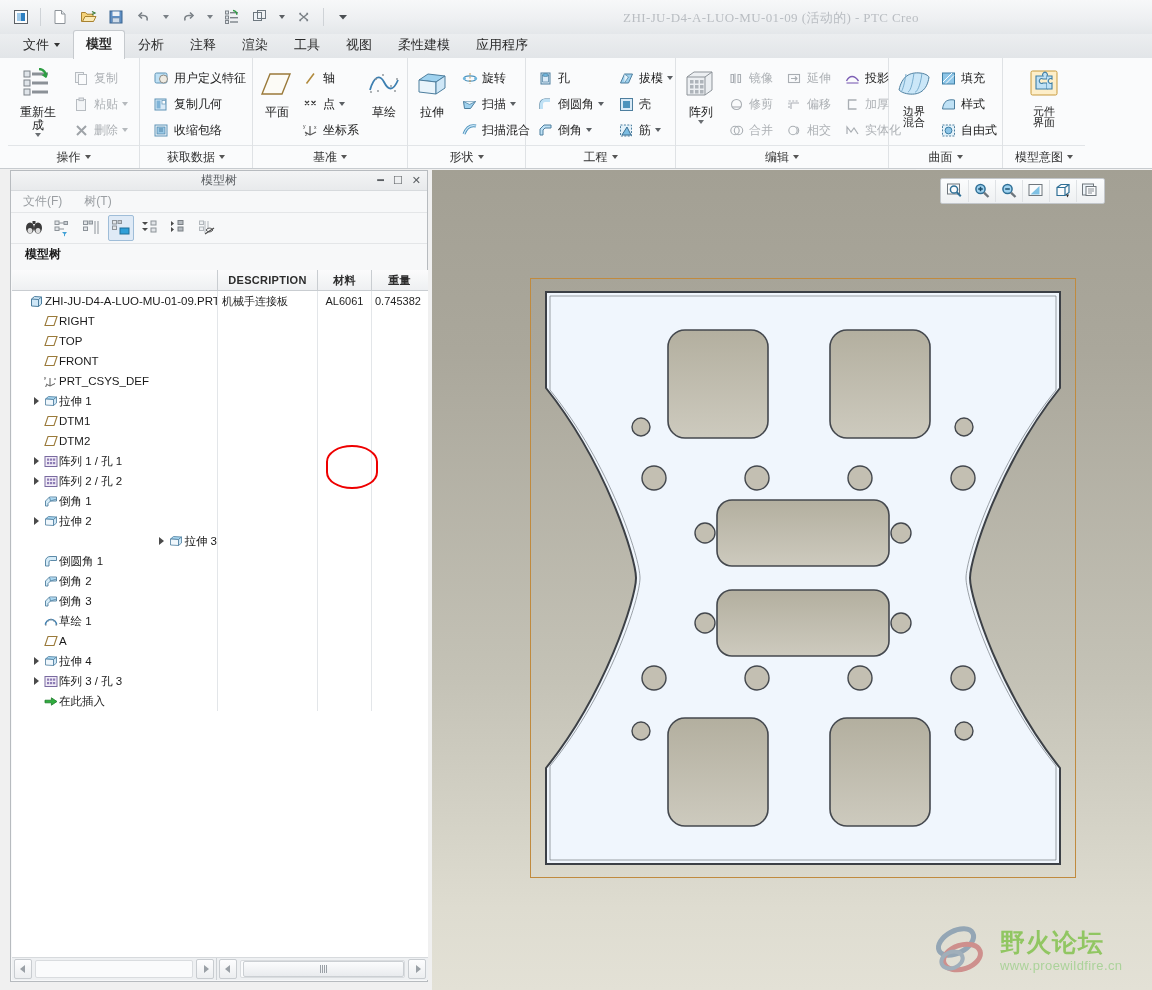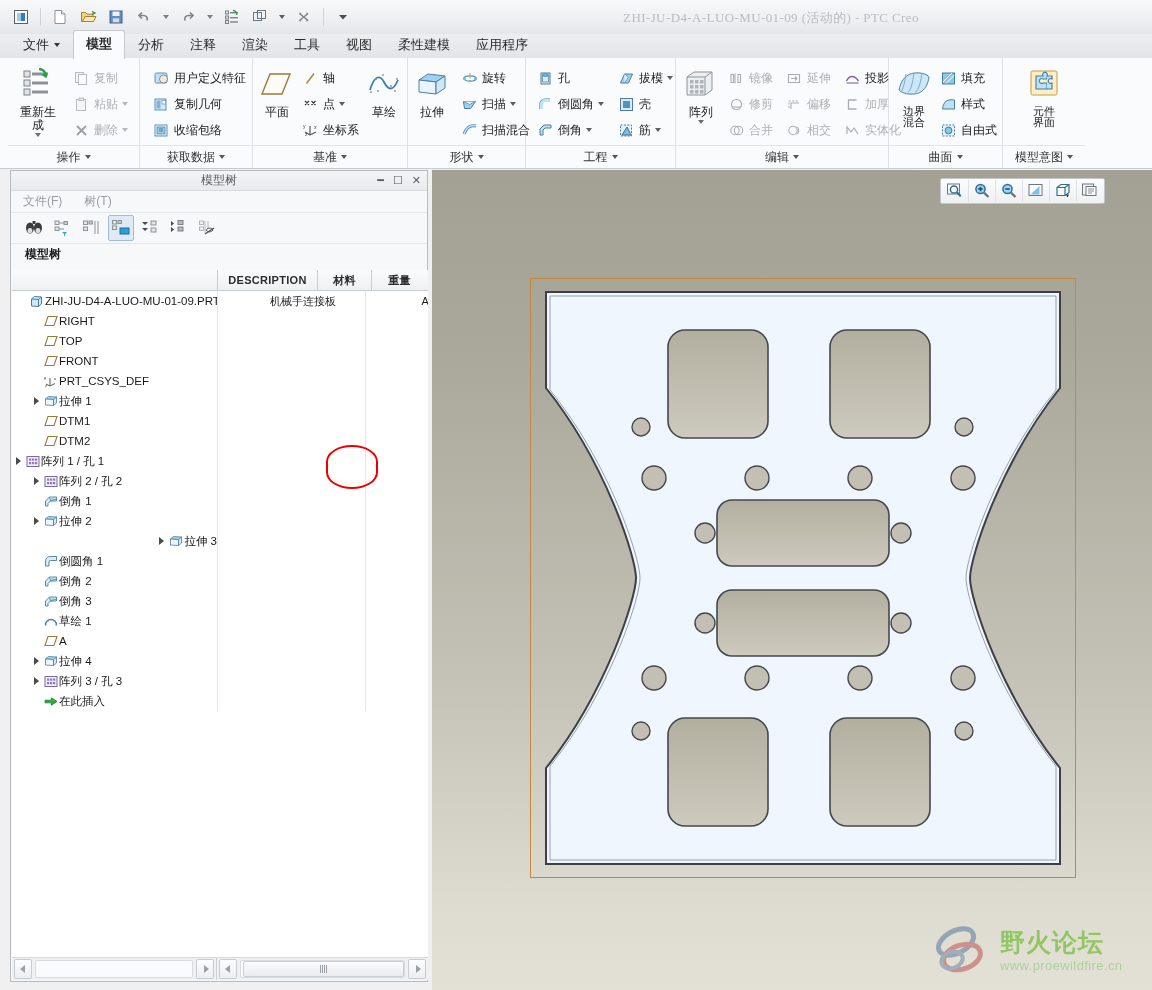--- a/index.html
+++ b/index.html
@@ -86,21 +86,21 @@
   .mt-caption{height:20px;display:flex;align-items:center;padding-left:14px;font-size:12px;font-weight:bold;color:#1b1b1b;background:#f7f8f9;}
   .mt-grid{position:absolute;left:1px;top:99px;width:416px;height:689px;background:#fff;overflow:hidden;}
   .mt-head{display:flex;height:20px;border-bottom:1px solid #c9cdd1;background:linear-gradient(to bottom,#fbfbfc,#eef0f2);}
   .hc{display:flex;align-items:center;justify-content:center;font-size:11px;font-weight:bold;color:#2d2d2d;
       border-right:1px solid #c9cdd1;box-sizing:border-box;height:20px;letter-spacing:.3px;}
   .hc.c0{flex:0 0 206px;border-right:1px solid #c9cdd1;}
   .hc.c1{flex:0 0 100px;}
   .hc.c2{flex:0 0 54px;}
   .hc.c3{flex:0 0 55px;border-right:none;}
   .tree-rows{position:relative;}
-  .trow{display:flex;height:20px;align-items:center;gap:48px;}
+  .trow{display:flex;height:20px;align-items:center;}
   .tcell0{flex:0 0 206px;display:flex;align-items:center;height:20px;box-sizing:border-box;
           border-right:1px solid #e3e6e9;overflow:hidden;white-space:nowrap;}
   .tcell{flex:0 0 100px;display:flex;align-items:center;height:20px;box-sizing:border-box;
          border-right:1px solid #e3e6e9;font-size:11px;color:#1f1f1f;padding-left:4px;overflow:hidden;white-space:nowrap;}
   .tcell.m{flex:0 0 54px;justify-content:center;padding-left:0;}
   .tcell.w{flex:0 0 55px;border-right:none;padding-left:3px;}
   .exp{width:12px;height:20px;display:flex;align-items:center;justify-content:center;flex:0 0 12px;cursor:default;}
   .exp .tri{width:0;height:0;border-top:4px solid transparent;border-bottom:4px solid transparent;border-left:5px solid #4a4a4a;}
   .tlabel{font-size:11.5px;color:#1a1a1a;white-space:nowrap;}
   .mt-hl{position:absolute;left:315px;top:274px;width:48px;height:40px;border:2.5px solid #ee0000;border-radius:50%/38%;pointer-events:none;z-index:9;}
@@ -912,21 +912,21 @@
                   <path d="M4 1.5h9l-3 9H1z" fill="none" stroke="#9a7a3a" stroke-width="1.1"></path>
                 </svg>
               </span>
               <span class="tlabel">DTM2</span>
             </div>
             <div class="tcell"></div>
             <div class="tcell m"></div>
             <div class="tcell w"></div>
           </div>
           <div class="trow">
-            <div class="tcell0" style="">
+            <div class="tcell0" style="padding-left: 18px;">
               <span class="exp">
                 <span class="tri"></span>
               </span>
               <span class="ico">
                 <svg width="14" height="13" viewBox="0 0 14 13">
                   <rect x="1" y="1.5" width="12" height="10" fill="#f1ecf7" stroke="#7a6aa0"></rect>
                   <g fill="#8d7cb5">
                     <rect x="3" y="3.5" width="2.2" height="2.2"></rect>
                     <rect x="6" y="3.5" width="2.2" height="2.2"></rect>
                     <rect x="9" y="3.5" width="2.2" height="2.2"></rect>

